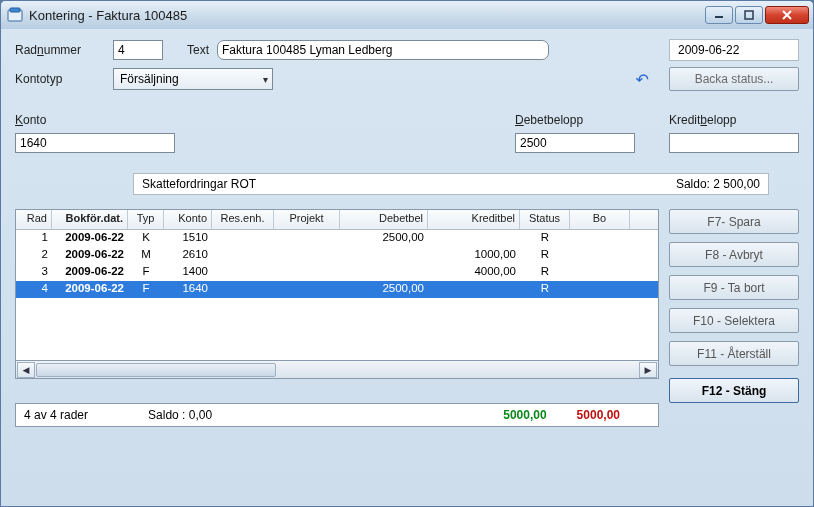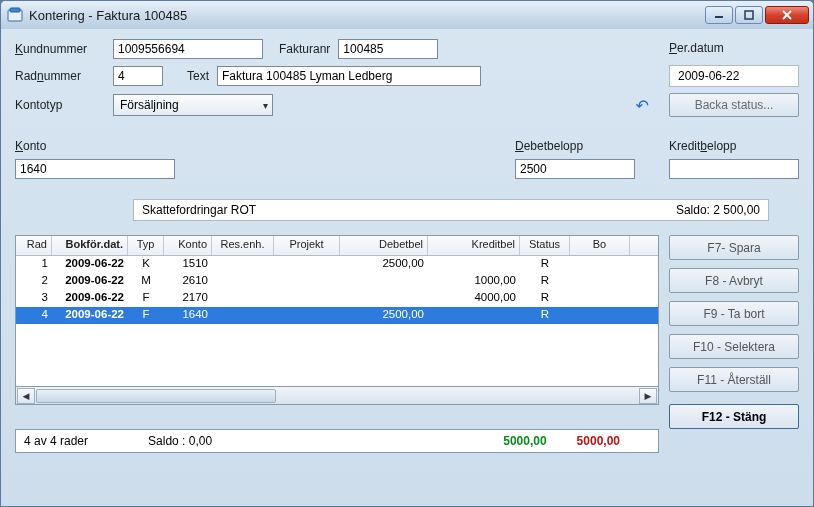--- a/index.html
+++ b/index.html
@@ -201,36 +201,26 @@
           <svg width="12" height="10">
             <line x1="2" y1="1" x2="10" y2="9" stroke="#fff" stroke-width="2"></line>
             <line x1="10" y1="1" x2="2" y2="9" stroke="#fff" stroke-width="2"></line>
           </svg>
         </div>
     </div>
   </div>
 
   <div class="content">
 
-    <div class="row">
-      <span class="lbl" style="width:90px"><span class="underline">K</span><span title="Kundnummer">undnummer</span></span>
-      <input class="inp" style="width: 150px;" value="1009556694">
-      <span class="lbl" style="margin-left:8px">Fakturanr</span>
-      <input class="inp" style="width: 100px;" value="100485">
-      <div style="flex:1"></div>
-      <div style="width:130px">
-        <div class="grp-label"><span class="underline">P</span>er.datum</div>
-      </div>
-    </div>
 
     <div class="row">
       <span class="lbl" style="width:90px">Rad<span class="underline">n</span>ummer</span>
       <input class="inp" style="width: 50px;" value="4">
       <span class="lbl" style="margin-left:16px">Text</span>
-      <input class="inp" style="width: 264px;" value="Faktura 100485 Lyman Ledberg">
+      <input class="inp" style="width: 332px; border-radius: 7px;" value="Faktura 100485 Lyman Ledberg">
       <div style="flex:1"></div>
       <div class="readonly-box" style="width:130px">2009-06-22</div>
     </div>
 
     <div class="row" style="margin-top:2px">
       <span class="lbl" style="width:90px">Kontotyp</span>
       <div class="combo" style="width:160px">
           <span>Försäljning</span>
         </div>
       <div style="flex:1"></div>
@@ -304,21 +294,21 @@
                 <div class="gc c-proj"></div>
                 <div class="gc c-deb"></div>
                 <div class="gc c-kred">1000,00</div>
                 <div class="gc c-stat">R</div>
                 <div class="gc c-bo"></div>
               </div>
               <div class="gr">
                 <div class="gc c-rad">3</div>
                 <div class="gc c-dat">2009-06-22</div>
                 <div class="gc c-typ">F</div>
-                <div class="gc c-konto">2170</div>
+                <div class="gc c-konto">1400</div>
                 <div class="gc c-res"></div>
                 <div class="gc c-proj"></div>
                 <div class="gc c-deb"></div>
                 <div class="gc c-kred">4000,00</div>
                 <div class="gc c-stat">R</div>
                 <div class="gc c-bo"></div>
               </div>
               <div class="gr selected">
                 <div class="gc c-rad">4</div>
                 <div class="gc c-dat">2009-06-22</div>

